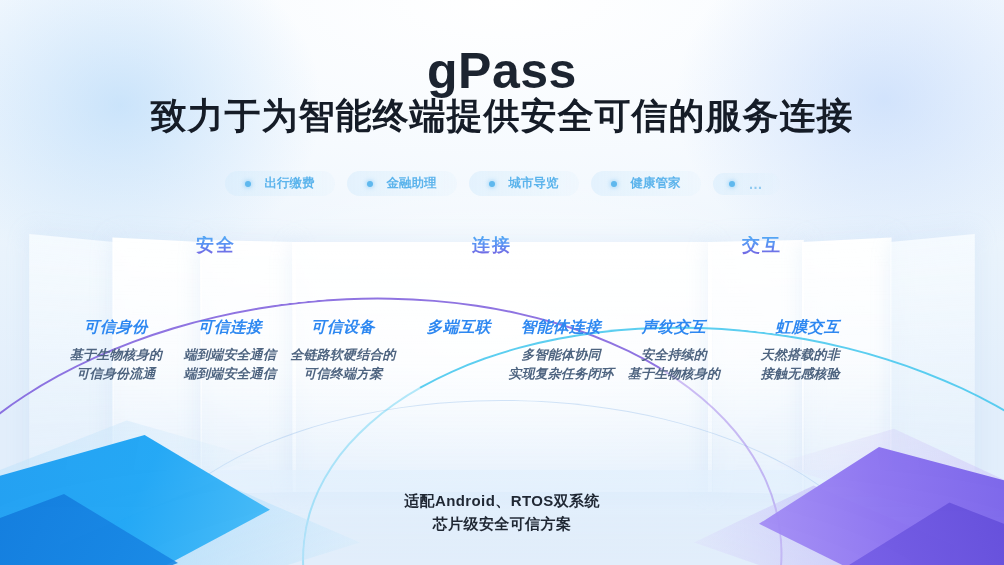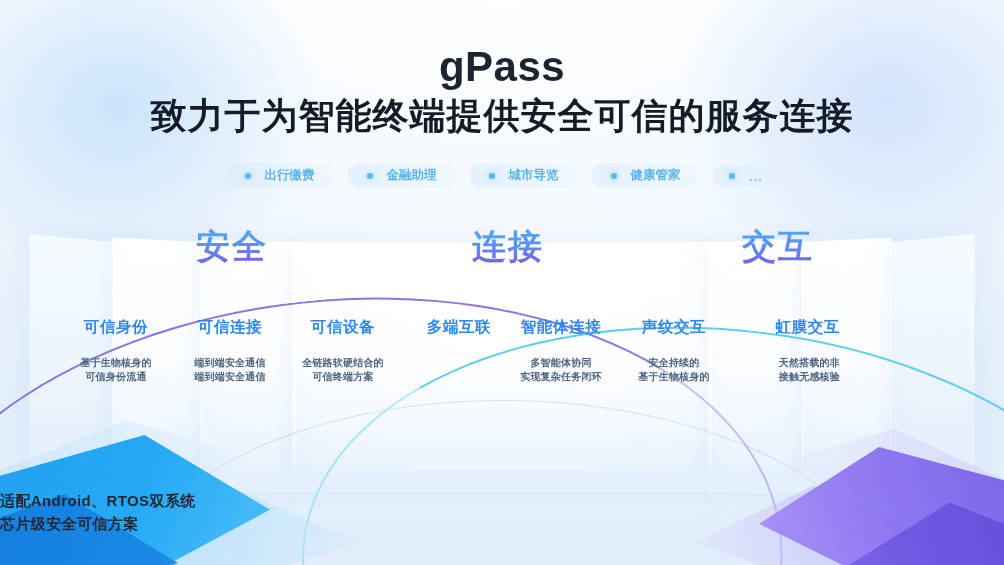--- a/index.html
+++ b/index.html
@@ -81,72 +81,72 @@
     clip-path:polygon(100% 58%,46% 4%,0% 56%,54% 100%,100% 100%);}
   .br4{right:-20px;bottom:54px;width:250px;height:84px;
     background:linear-gradient(260deg,rgba(206,198,248,.62),rgba(240,238,254,.12));
     clip-path:polygon(100% 74%,48% 2%,0% 44%,60% 100%,100% 100%);}
 
   
   .content{position:absolute;inset:0;}
 
   .brand{
     position:absolute;left:0;right:0;top:46px;text-align:center;
-    font-size:42px;font-weight:700;color:#1c2430;letter-spacing:.5px;line-height:1;
+    font-size:50px;font-weight:700;color:#1c2430;letter-spacing:.5px;line-height:1;
   }
   .headline{
     position:absolute;left:0;right:0;top:96px;text-align:center;
     font-size:36px;font-weight:700;color:#151c27;letter-spacing:1px;line-height:1.12;
   }
 
   
   .tags{
     position:absolute;left:0;right:0;top:163px;
     display:flex;justify-content:center;align-items:center;gap:0px;
   }
   .tag{
     display:flex;align-items:center;gap:14px;
-    padding:4px 20px;margin:0 6px;border-radius:14px;
+    padding:4px 20px;margin:8px 6px;border-radius:14px;
     background:linear-gradient(90deg,rgba(214,236,252,.55),rgba(226,243,254,.25));
     font-size:12.5px;font-weight:700;color:#5cb4ec;white-space:nowrap;
   }
   .tag.more{padding:4px 16px;}
   .dot{width:6px;height:6px;border-radius:50%;background:#5fb8ee;flex:0 0 auto;
        box-shadow:0 0 5px rgba(95,184,238,.8);}
   .more-glyph{font-size:14px;font-weight:700;color:#8ec9f0;letter-spacing:1px;line-height:1;}
 
   
   .sections{position:absolute;left:0;right:0;top:224px;height:38px;}
   .sec{
-    position:absolute;top:4px;font-size:34px;font-weight:700;letter-spacing:2px;line-height:1.1;
+    position:absolute;top:12px;font-size:18px;font-weight:700;letter-spacing:2px;line-height:1.1;
     background:linear-gradient(180deg,#52a9f5 0%,#5c8ef2 48%,#7a5fe0 100%);
     -webkit-background-clip:text;background-clip:text;color:transparent;
   }
   .sec.s1{left:196px;}
   .sec.s2{left:472px;}
   .sec.s3{left:742px;}
 
   
-  .cards{position:absolute;left:0;top:318px;width:909px;height:60px;}
+  .cards{position:absolute;left:0;top:318px;width:909px;height:60px;font-style:italic;}
   .card{position:absolute;top:0;text-align:center;}
   .card .ct{font-size:15.5px;font-weight:700;color:#2e88f1;letter-spacing:.6px;line-height:1.15;white-space:nowrap;}
-  .card .cs{margin-top:20px;font-size:10px;font-weight:700;color:#4e6480;line-height:1.45;letter-spacing:.2px;white-space:nowrap;}
+  .card .cs{margin-top:10px;font-size:13px;font-weight:700;color:#4e6480;line-height:1.45;letter-spacing:.2px;white-space:nowrap;}
 
   .card.c0{left:56px; width:120px;}
   .card.c1{left:170px;width:120px;}
   .card.c2{left:281px;width:124px;}
   .card.c3{left:400px;width:118px;}
   .card.c4{left:496px;width:130px;}
   .card.c5{left:615px;width:118px;}
   .card.c6{left:722px;width:118px;text-align:right;}
   .card.c7{left:840px;width:118px;}
 
   
   .bottom{
-    position:absolute;left:0;right:0;top:489px;
+    position:absolute;left:0;right:0;top:489px;text-align:center;
     font-size:15px;font-weight:700;color:#1f2733;line-height:1.55;letter-spacing:.4px;
   }
 </style>
 </head>
 <body>
 
 <div class="stage">
 
   <div class="wash-l"></div>
   <div class="wash-r"></div>

